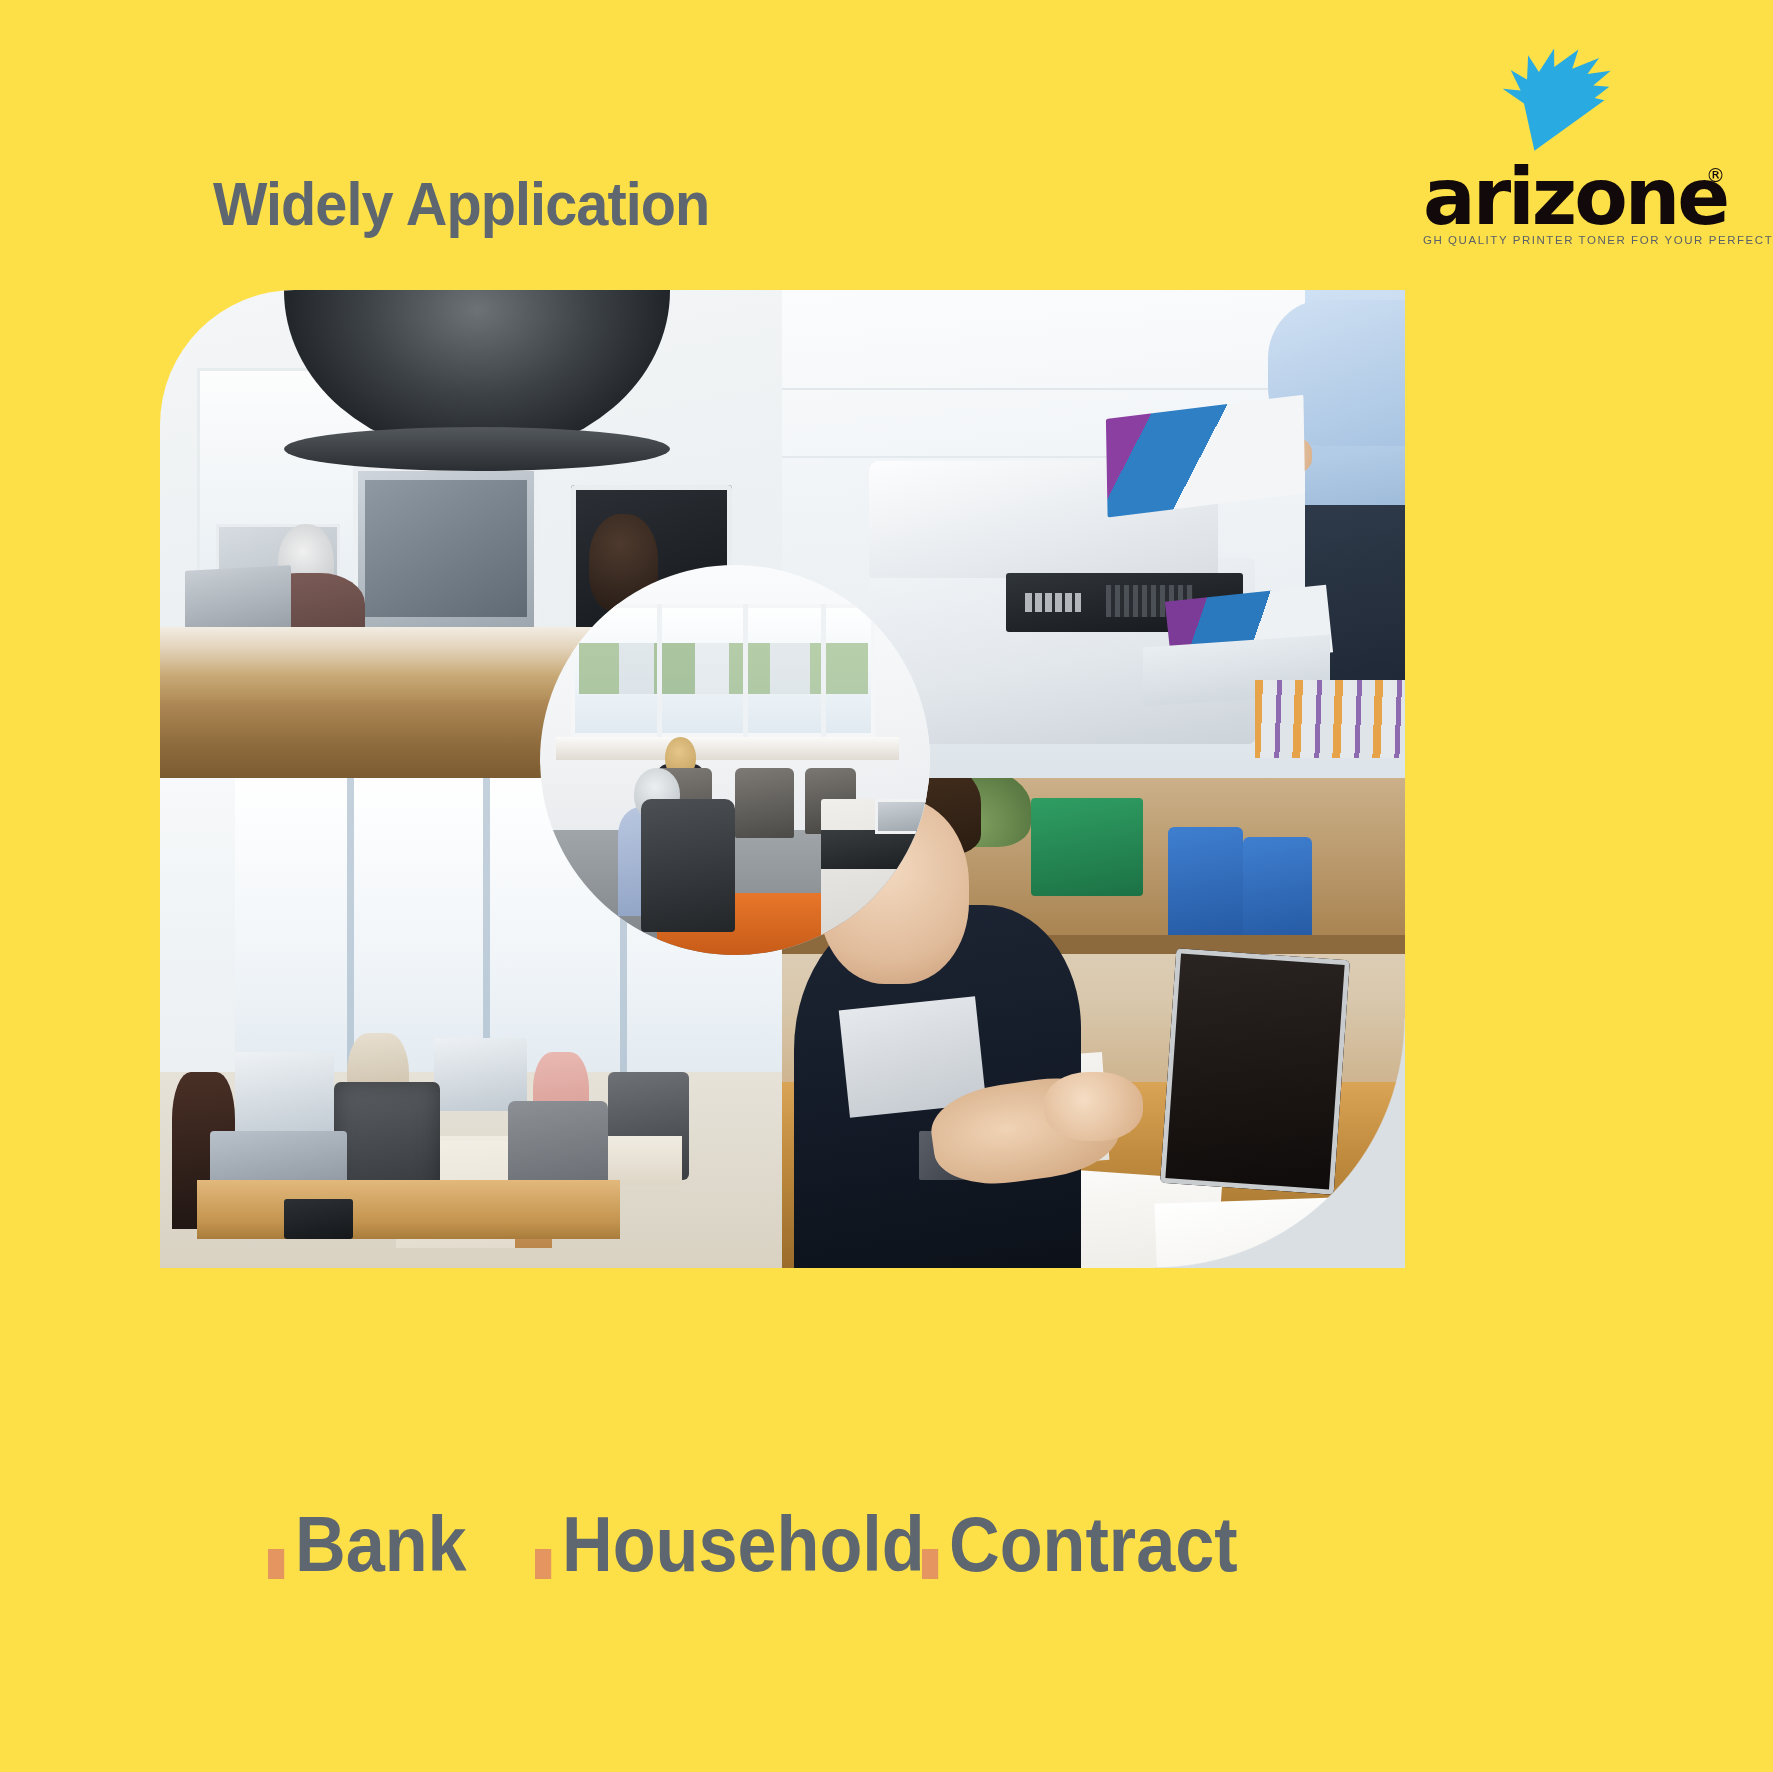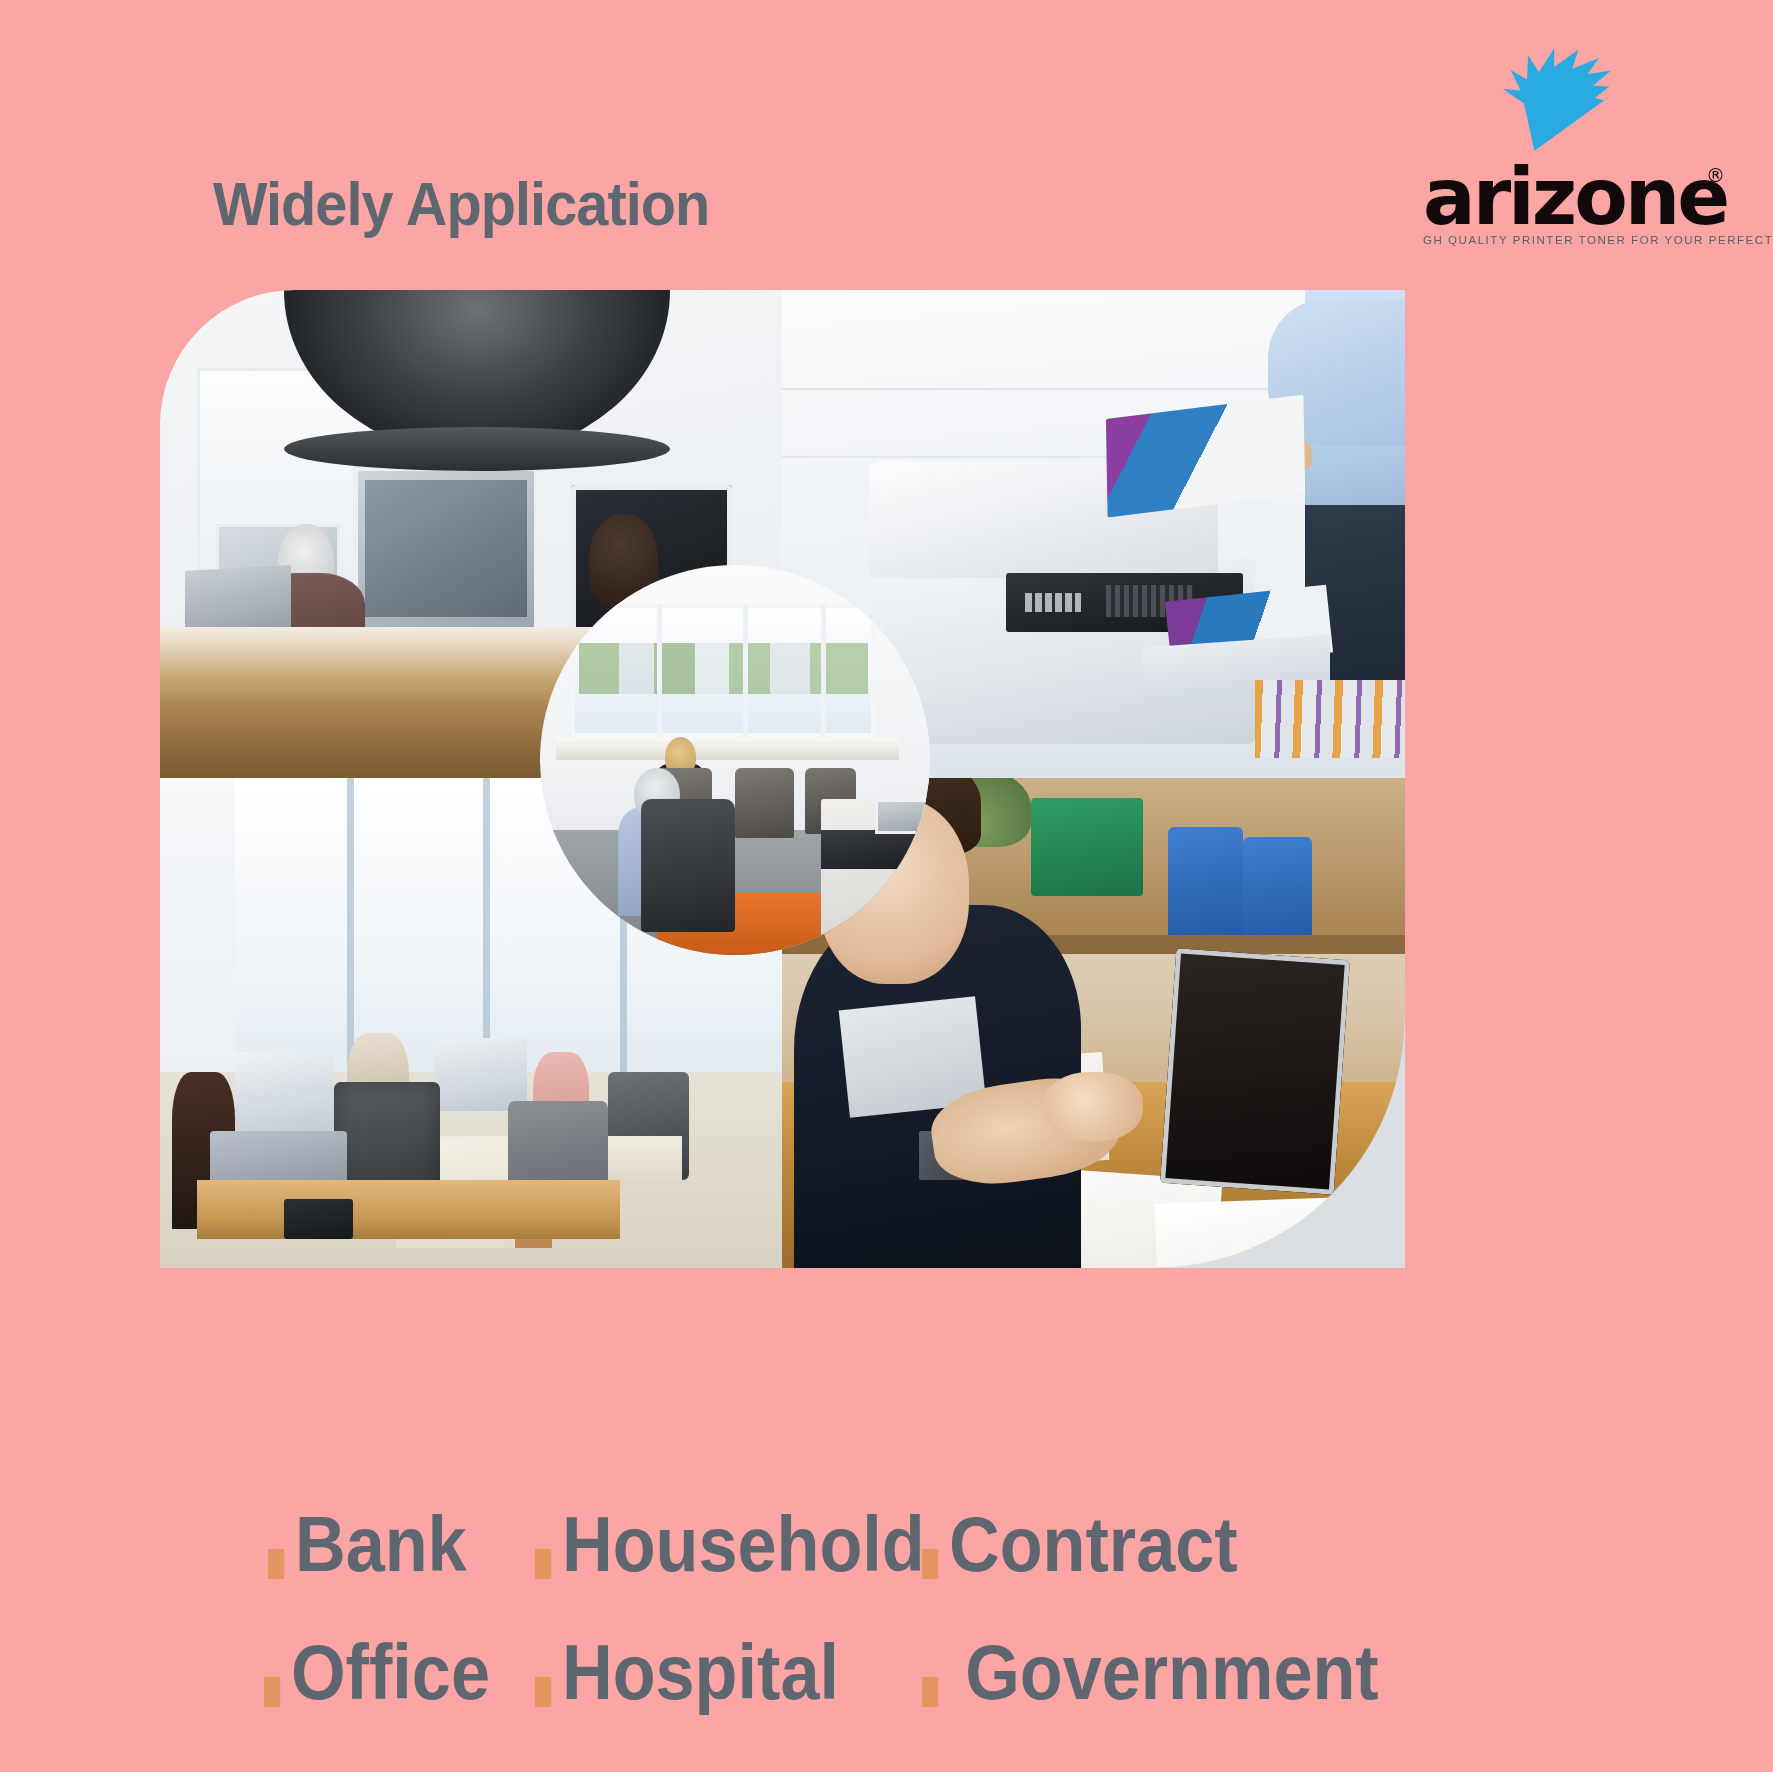--- a/index.html
+++ b/index.html
@@ -2,21 +2,21 @@
 <html><head>
 <meta charset="utf-8">
 <style>
   * { margin:0; padding:0; box-sizing:border-box; }
   html, body {
     width:1773px; height:1772px;
     background:#dadfe3;
     font-family:"Liberation Sans", sans-serif;
     overflow:hidden;
   }
-  .page { position:relative; width:1773px; height:1772px; background:#fca5a5; }
+  .page { position:relative; width:1773px; height:1772px; background:#fde047; }
 
   
   .title {
     position:absolute; left:213px; top:168px;
     font-size:62px; font-weight:bold;
     letter-spacing:-1.0px;
     color:#5e6670;
     transform:scaleX(0.93); transform-origin:left center;
     white-space:nowrap;
   }
@@ -431,30 +431,16 @@
       <div class="label" style="left:535px; bottom:0;">
         <span class="bullet"></span>
         <span class="lbl-text">Household</span>
       </div>
       <div class="label" style="left:922px; bottom:0;">
         <span class="bullet"></span>
         <span class="lbl-text">Contract</span>
       </div>
     </div>
 
-    <div class="label-row">
-      <div class="label" style="left:264px; bottom:0;">
-        <span class="bullet"></span>
-        <span class="lbl-text">Office</span>
-      </div>
-      <div class="label" style="left:535px; bottom:0;">
-        <span class="bullet"></span>
-        <span class="lbl-text">Hospital</span>
-      </div>
-      <div class="label" style="left:922px; bottom:0; gap:30px;">
-        <span class="bullet"></span>
-        <span class="lbl-text">Government</span>
-      </div>
-    </div>
 
   </div>
 
 </div>
 
 </body></html>

